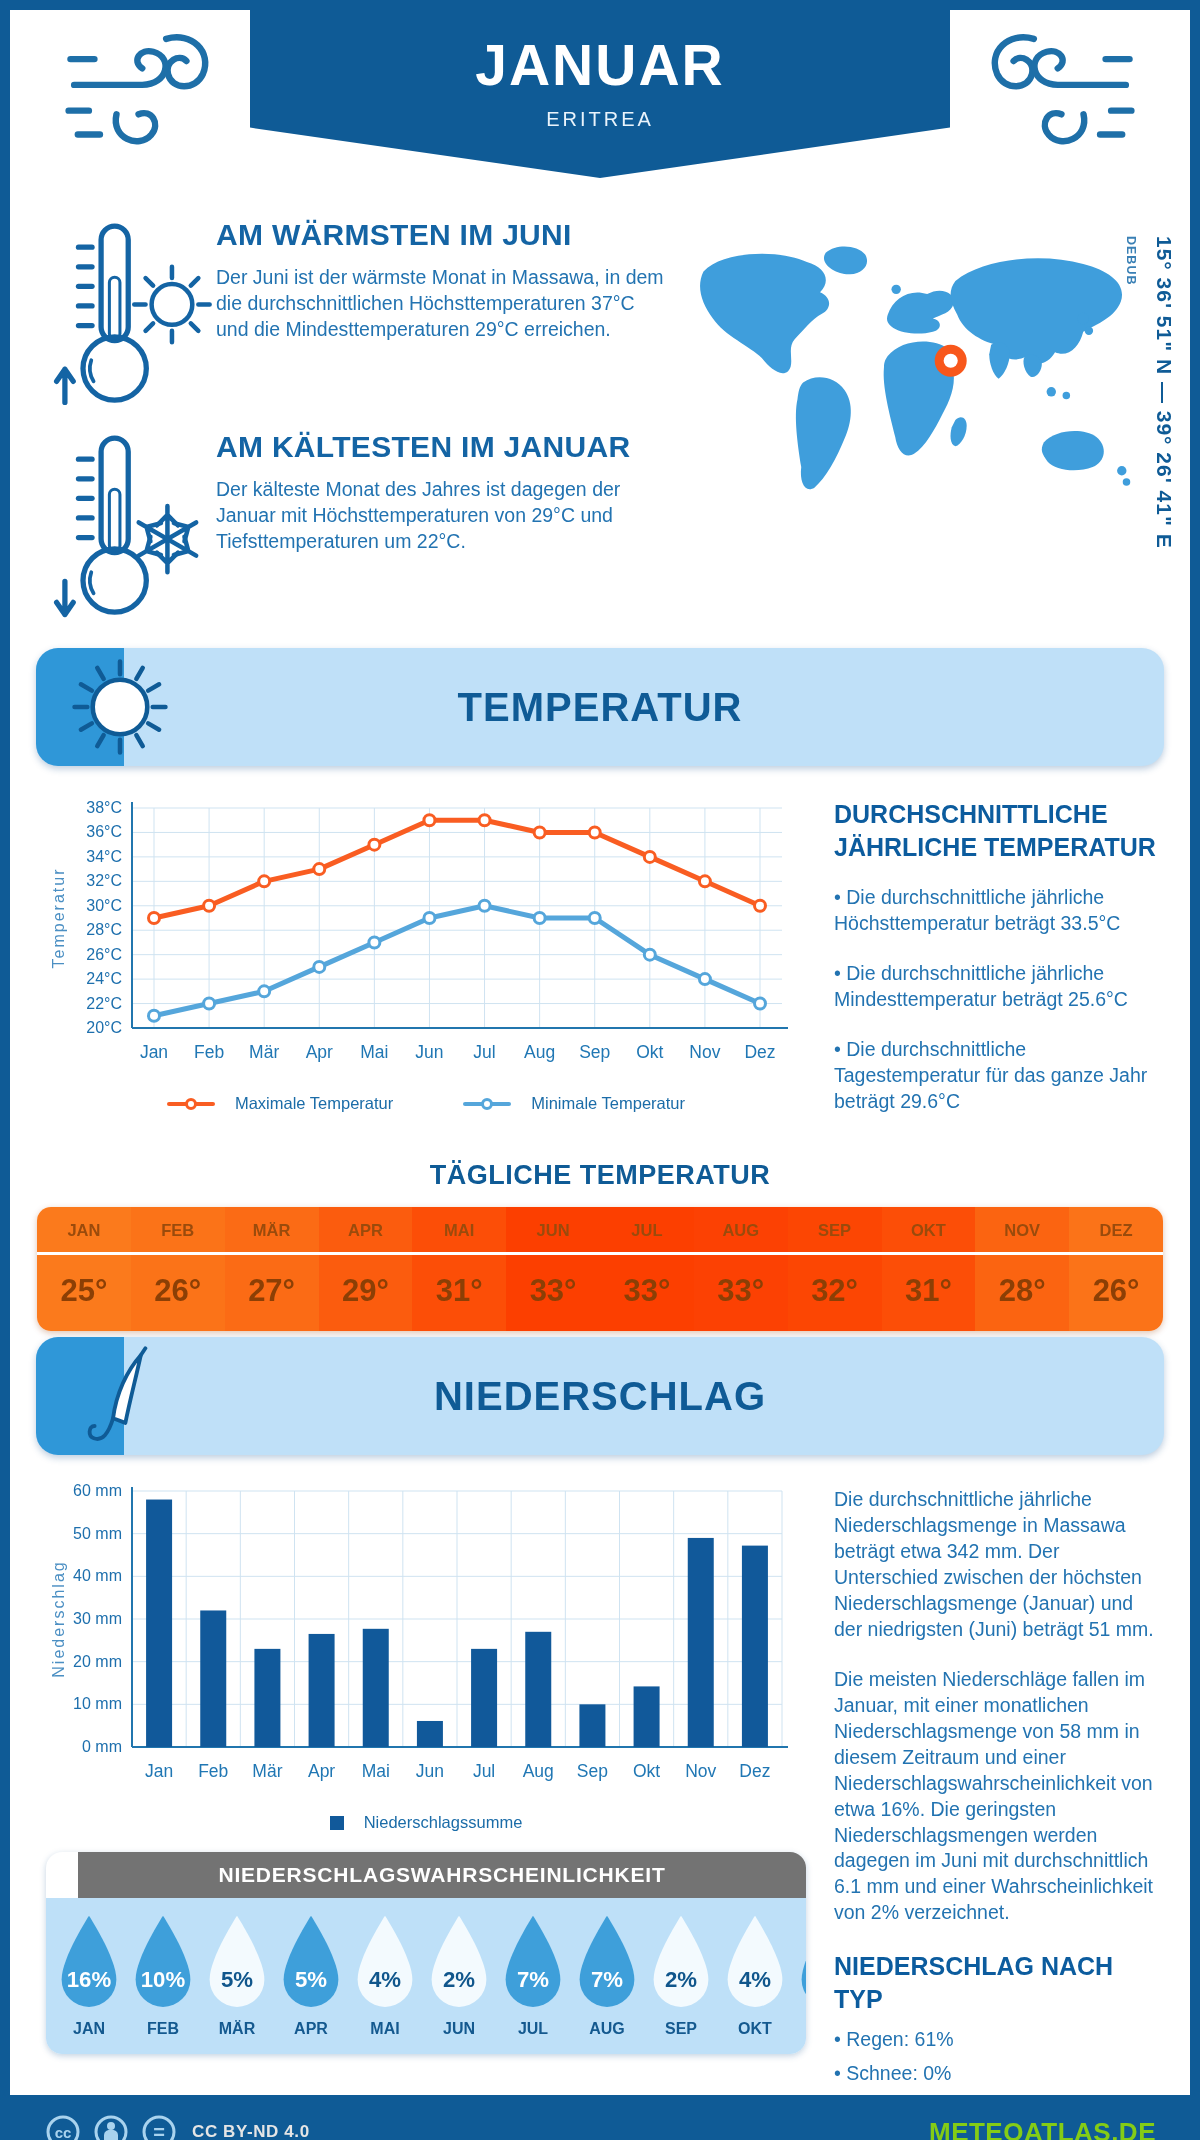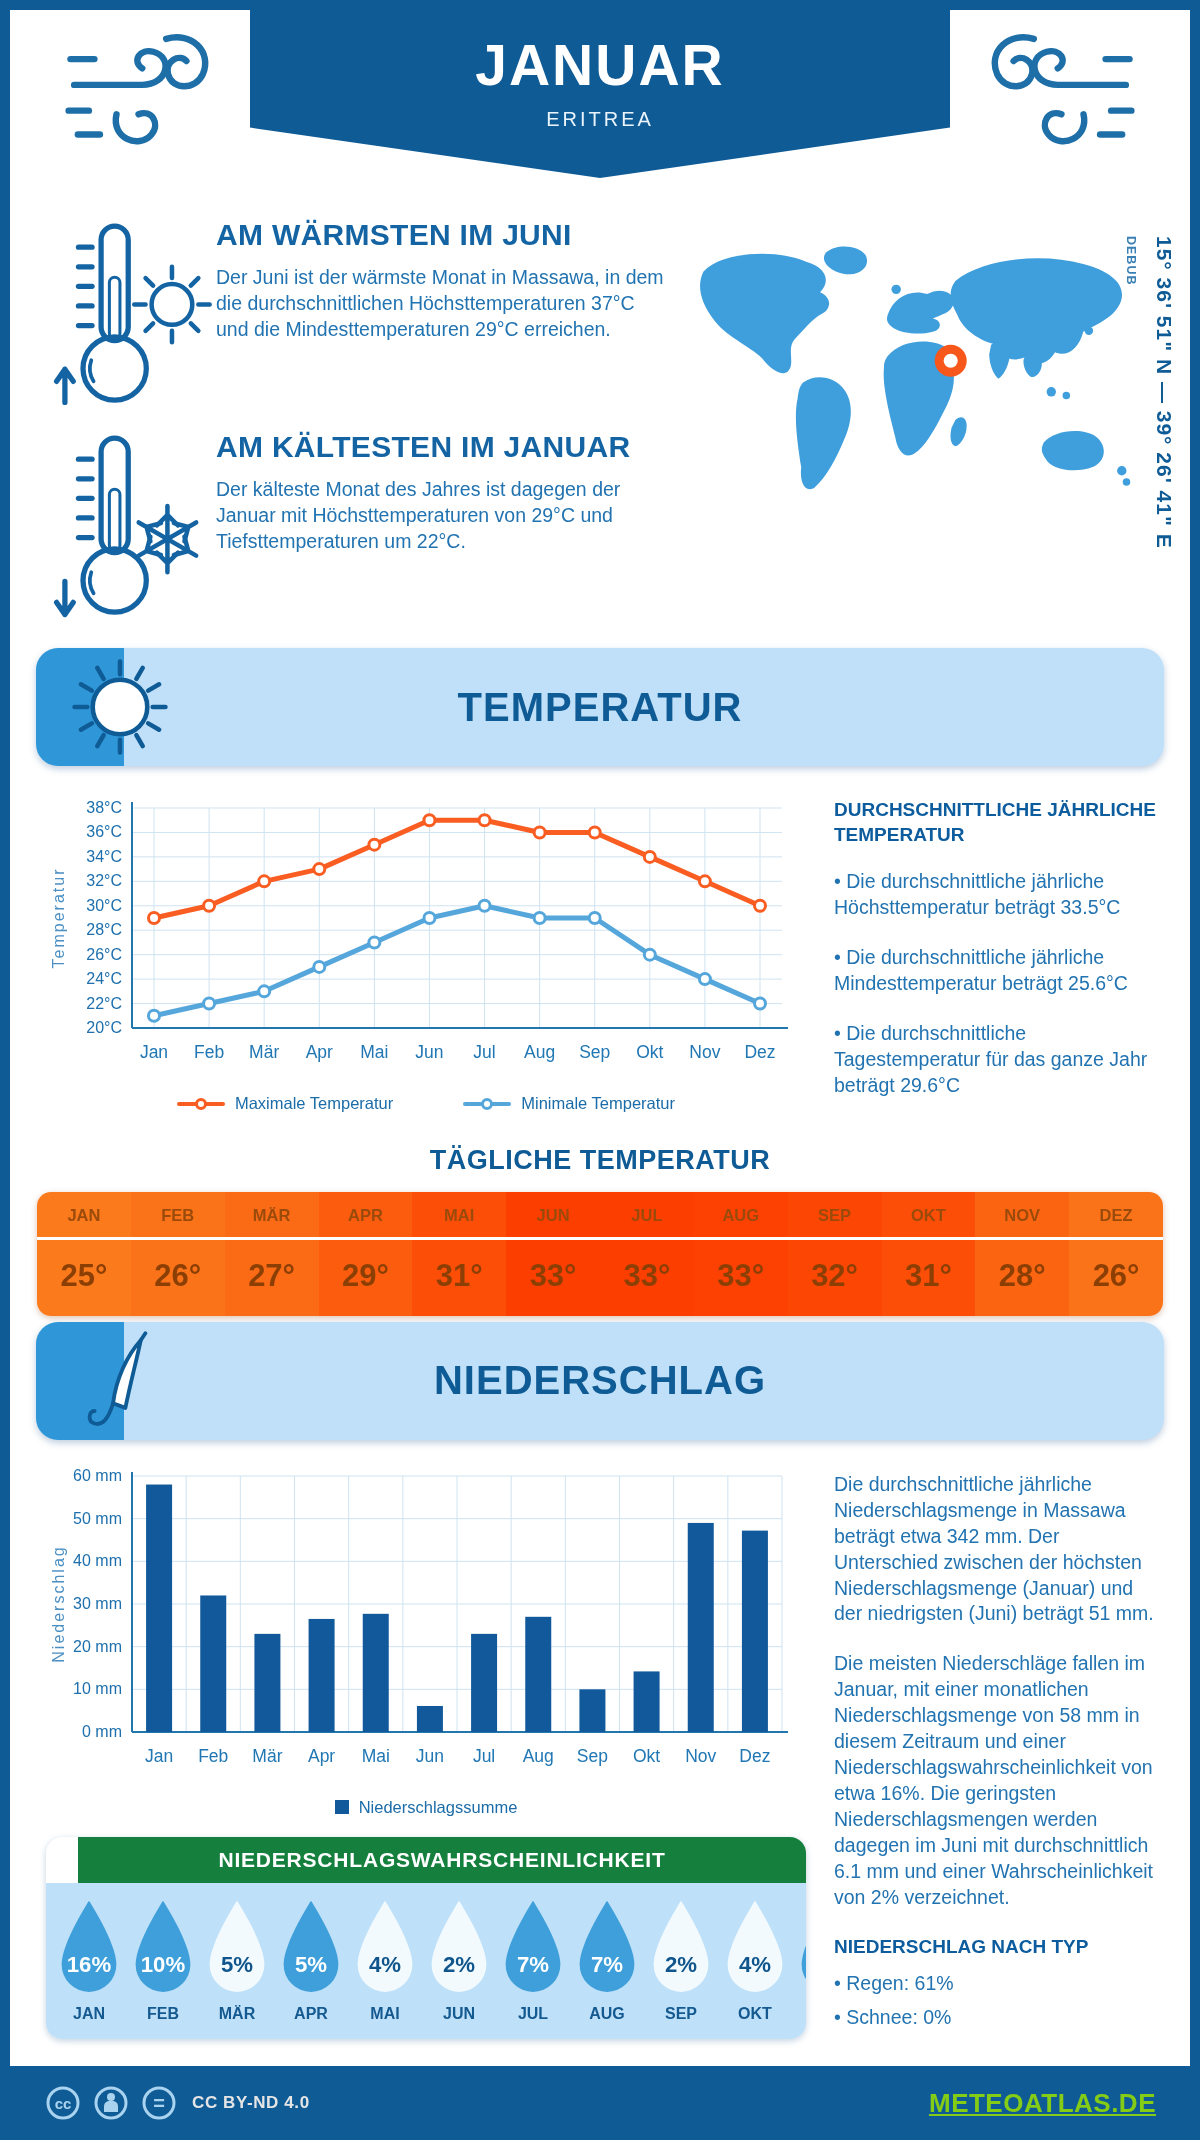--- a/index.html
+++ b/index.html
@@ -41,47 +41,47 @@
   .band-left { position:absolute; left:0; top:0; bottom:0; width:88px; background:#2F97D8;
                border-radius:22px 0 0 22px; }
   .band-icon { position:absolute; left:34px; top:50%; transform:translateY(-50%); width:100px; height:100px; }
   .band-title { display:flex; align-items:center; justify-content:center; height:100%;
                 margin:0; font-size:40px; font-weight:bold; color:#0F5B96; letter-spacing:1px; }
 
   
   .split { display:flex; gap:28px; padding:2px 24px 0 36px; flex:0 0 auto; }
   .chart-col { width:760px; flex:0 0 auto; }
   .side-col { flex:1; padding-top:10px; }
-  .side-col h3 { margin:0 0 22px; font-size:19px; font-weight:bold; color:#0C5C9E; line-height:1.3; }
+  .side-col h3 { margin:0 0 22px; font-size:25px; font-weight:bold; color:#0C5C9E; line-height:1.3; }
   .side-col p { margin:0 0 24px; font-size:19.5px; line-height:1.33; color:#2273B1; }
   .side-col .tight { margin-bottom:8px; }
 
   svg.chart text { font-family:"Liberation Sans", sans-serif; }
   .tick { font-size:16px; fill:#1D6FAD; }
   .cat { font-size:17.5px; fill:#2077B4; }
   .axis-title { font-size:16px; fill:#4B8FC3; letter-spacing:2px; }
 
   .legend { display:flex; justify-content:center; gap:70px; margin-top:2px; }
-  .legend-item { display:flex; align-items:center; gap:10px; }
+  .legend-item { display:flex; align-items:center; gap:20px; }
   .legend-label { font-size:16.5px; color:#1B6CA8; }
   .legend-box { width:14px; height:14px; display:inline-block; }
 
   
   .daily-title { text-align:center; font-size:27px; font-weight:bold; color:#0F5B96;
                  letter-spacing:.5px; margin:22px 0 16px; flex:0 0 auto; }
   #heat-table { display:grid; grid-template-columns:repeat(12,1fr); margin:0 27px;
                 border-radius:14px; overflow:hidden; flex:0 0 auto;
                 box-shadow:0 2px 6px rgba(150,60,0,.3); }
   .hm { padding:14px 0 12px; text-align:center; font-weight:bold; font-size:16.5px;
         color:#9A4B0C; border-bottom:3px solid #fff; }
   .hv { padding:18px 0 22px; text-align:center; font-weight:bold; font-size:31px; color:#8C3F05; }
 
   
   .prob { margin-top:20px; border-radius:16px; overflow:hidden; box-shadow:0 2px 6px rgba(20,80,140,.25); }
-  .prob-head { background:#15803d; color:#fff; font-size:21px; font-weight:bold;
+  .prob-head { background:#737373; color:#fff; font-size:21px; font-weight:bold;
                text-align:center; padding:11px 0; letter-spacing:.8px;margin-left:32px; }
   .prob-body { background:#BEE0F8; display:grid; grid-template-columns:repeat(12,1fr);
                padding:14px 6px 16px; justify-items:center; }
   .drop-col { text-align:center; }
   .drop-val { font-size:30px; font-weight:bold; }
   .drop-month { margin-top:6px; font-size:16px; font-weight:bold; color:#14598F; }
 
   
   .footer { margin-top:auto; height:74px; background:#0F5B96; display:flex; align-items:center;
             padding:0 34px; flex:0 0 auto; }

